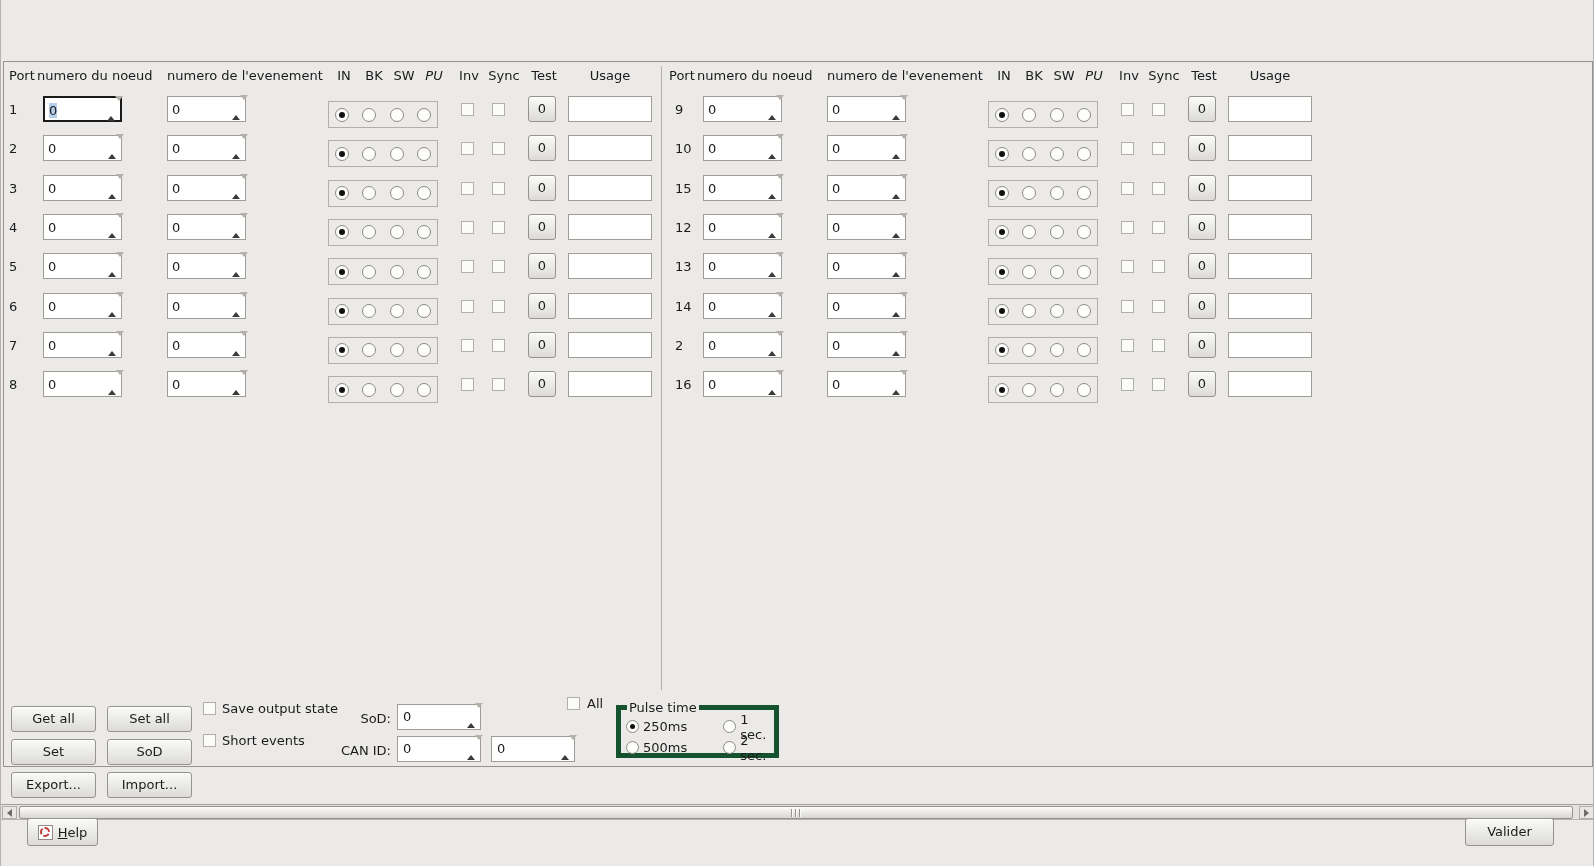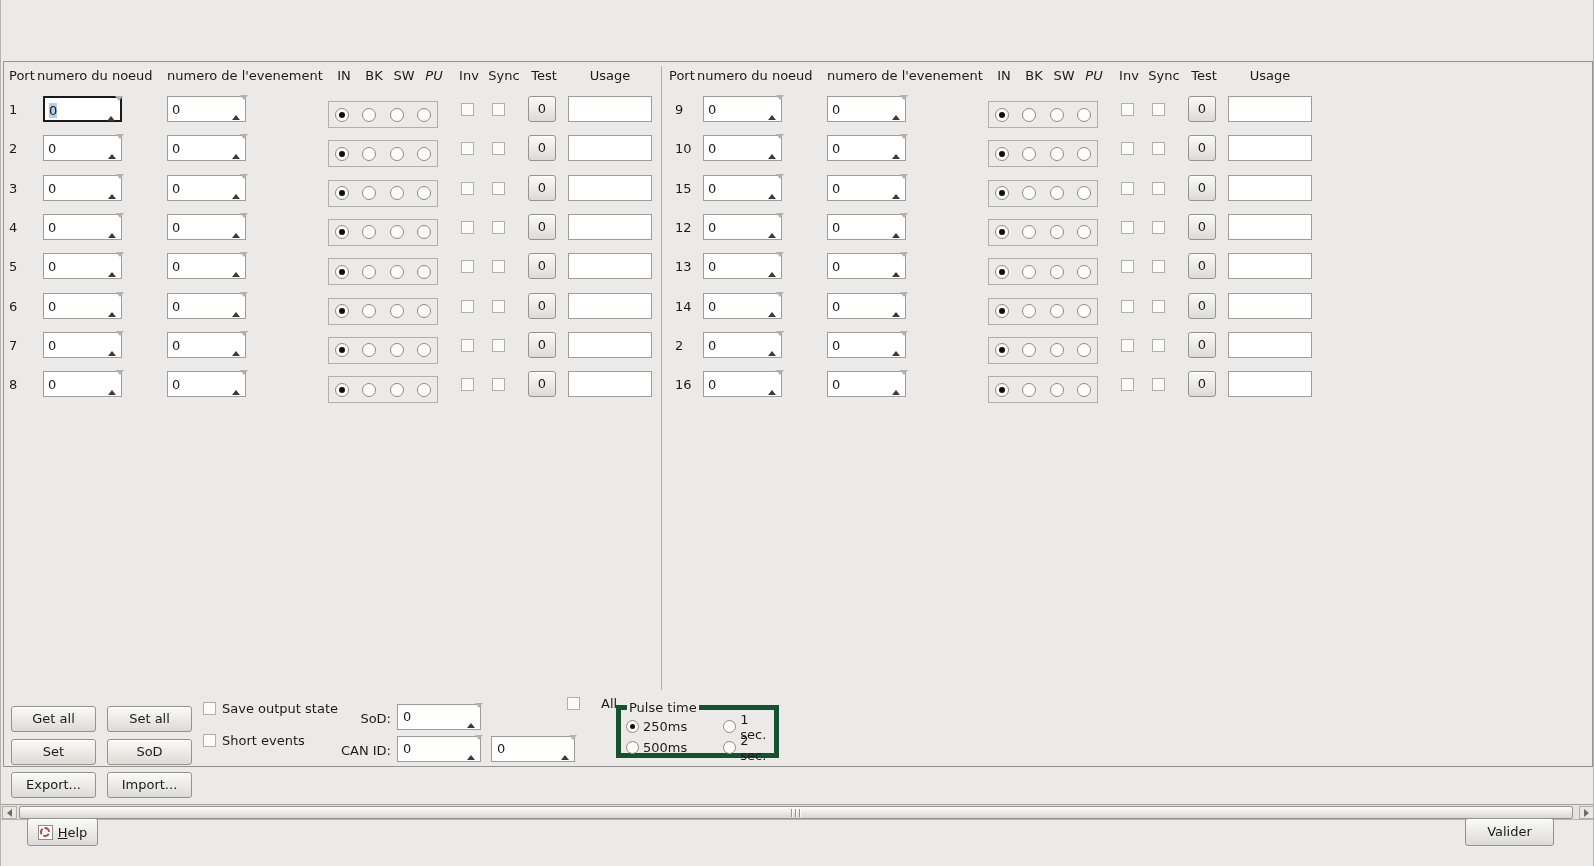--- a/index.html
+++ b/index.html
@@ -523,21 +523,21 @@
   <div class="fspin" style="left:396px;top:736px;">
     <span class="val" style="position:absolute;left:5px;top:4px;">0</span>
     <span class="arrows"><span class="arr-up"></span><span class="arr-dn"></span></span>
   </div>
   <div class="fspin" style="left:490px;top:736px;">
     <span class="val" style="position:absolute;left:5px;top:4px;">0</span>
     <span class="arrows"><span class="arr-up"></span><span class="arr-dn"></span></span>
   </div>
 
   <span class="fcb" style="left:566px;top:697px;"></span>
-  <span class="flabel" style="left:600px;top:696px;text-align:right;">All</span>
+  <span class="flabel" style="left:586px;top:696px;text-align:right;">All</span>
 
   <fieldset class="pulse">
     <legend>Pulse time</legend>
     <div class="pulse-row" id="pulse-row-1">
         <span class="popt c1">
           <span class="pradio sel"></span>
           <span>250ms</span>
         </span>
         <span class="popt">
           <span class="pradio"></span>

